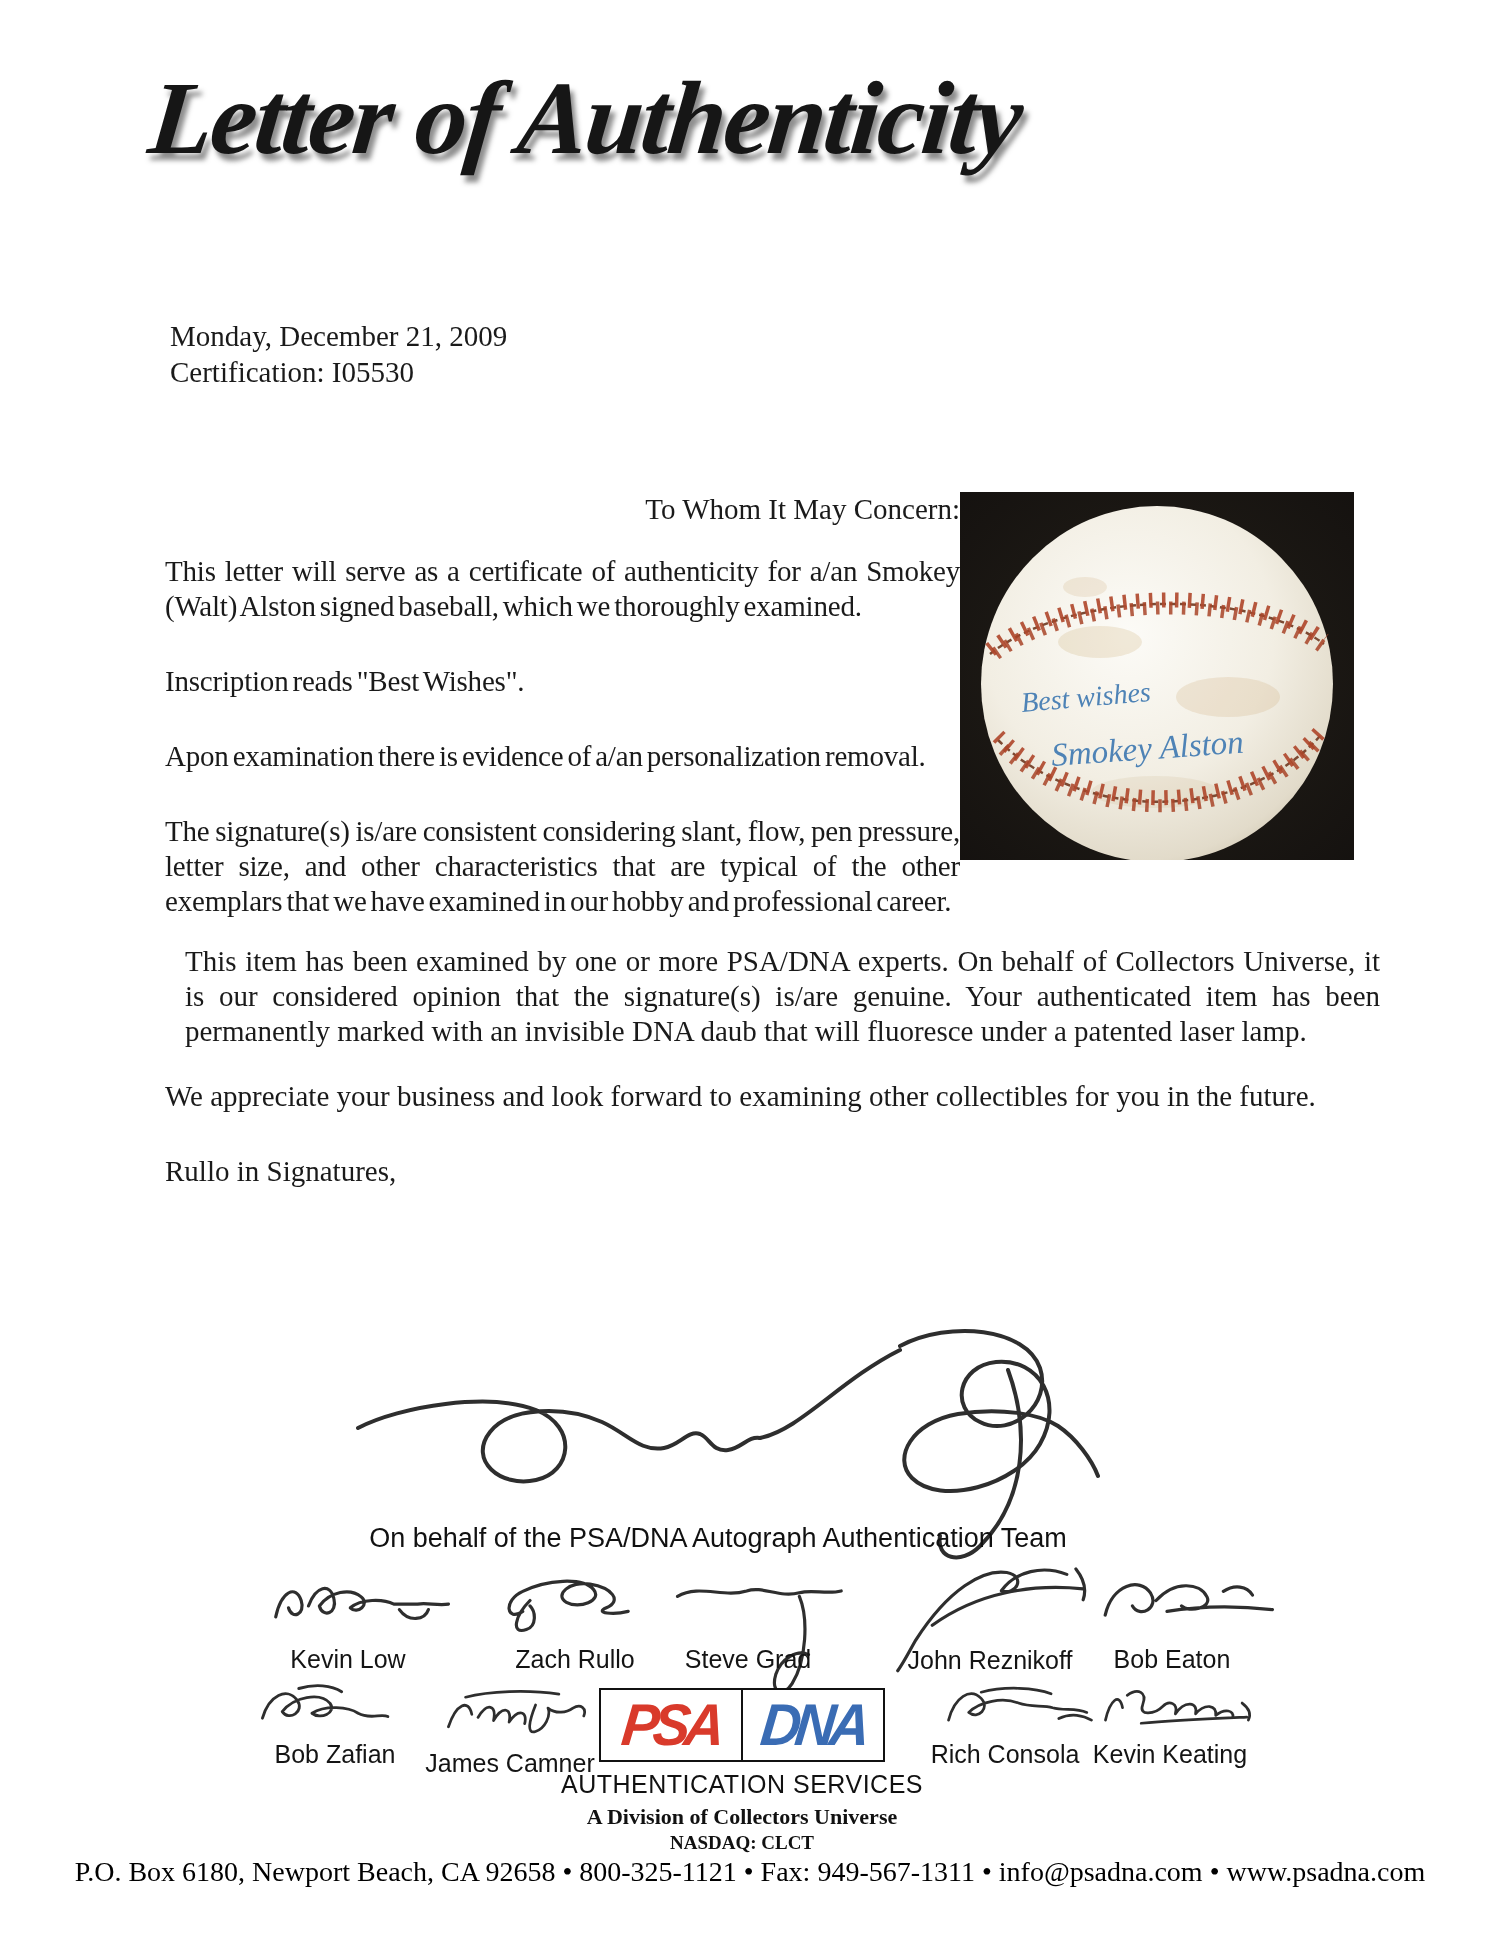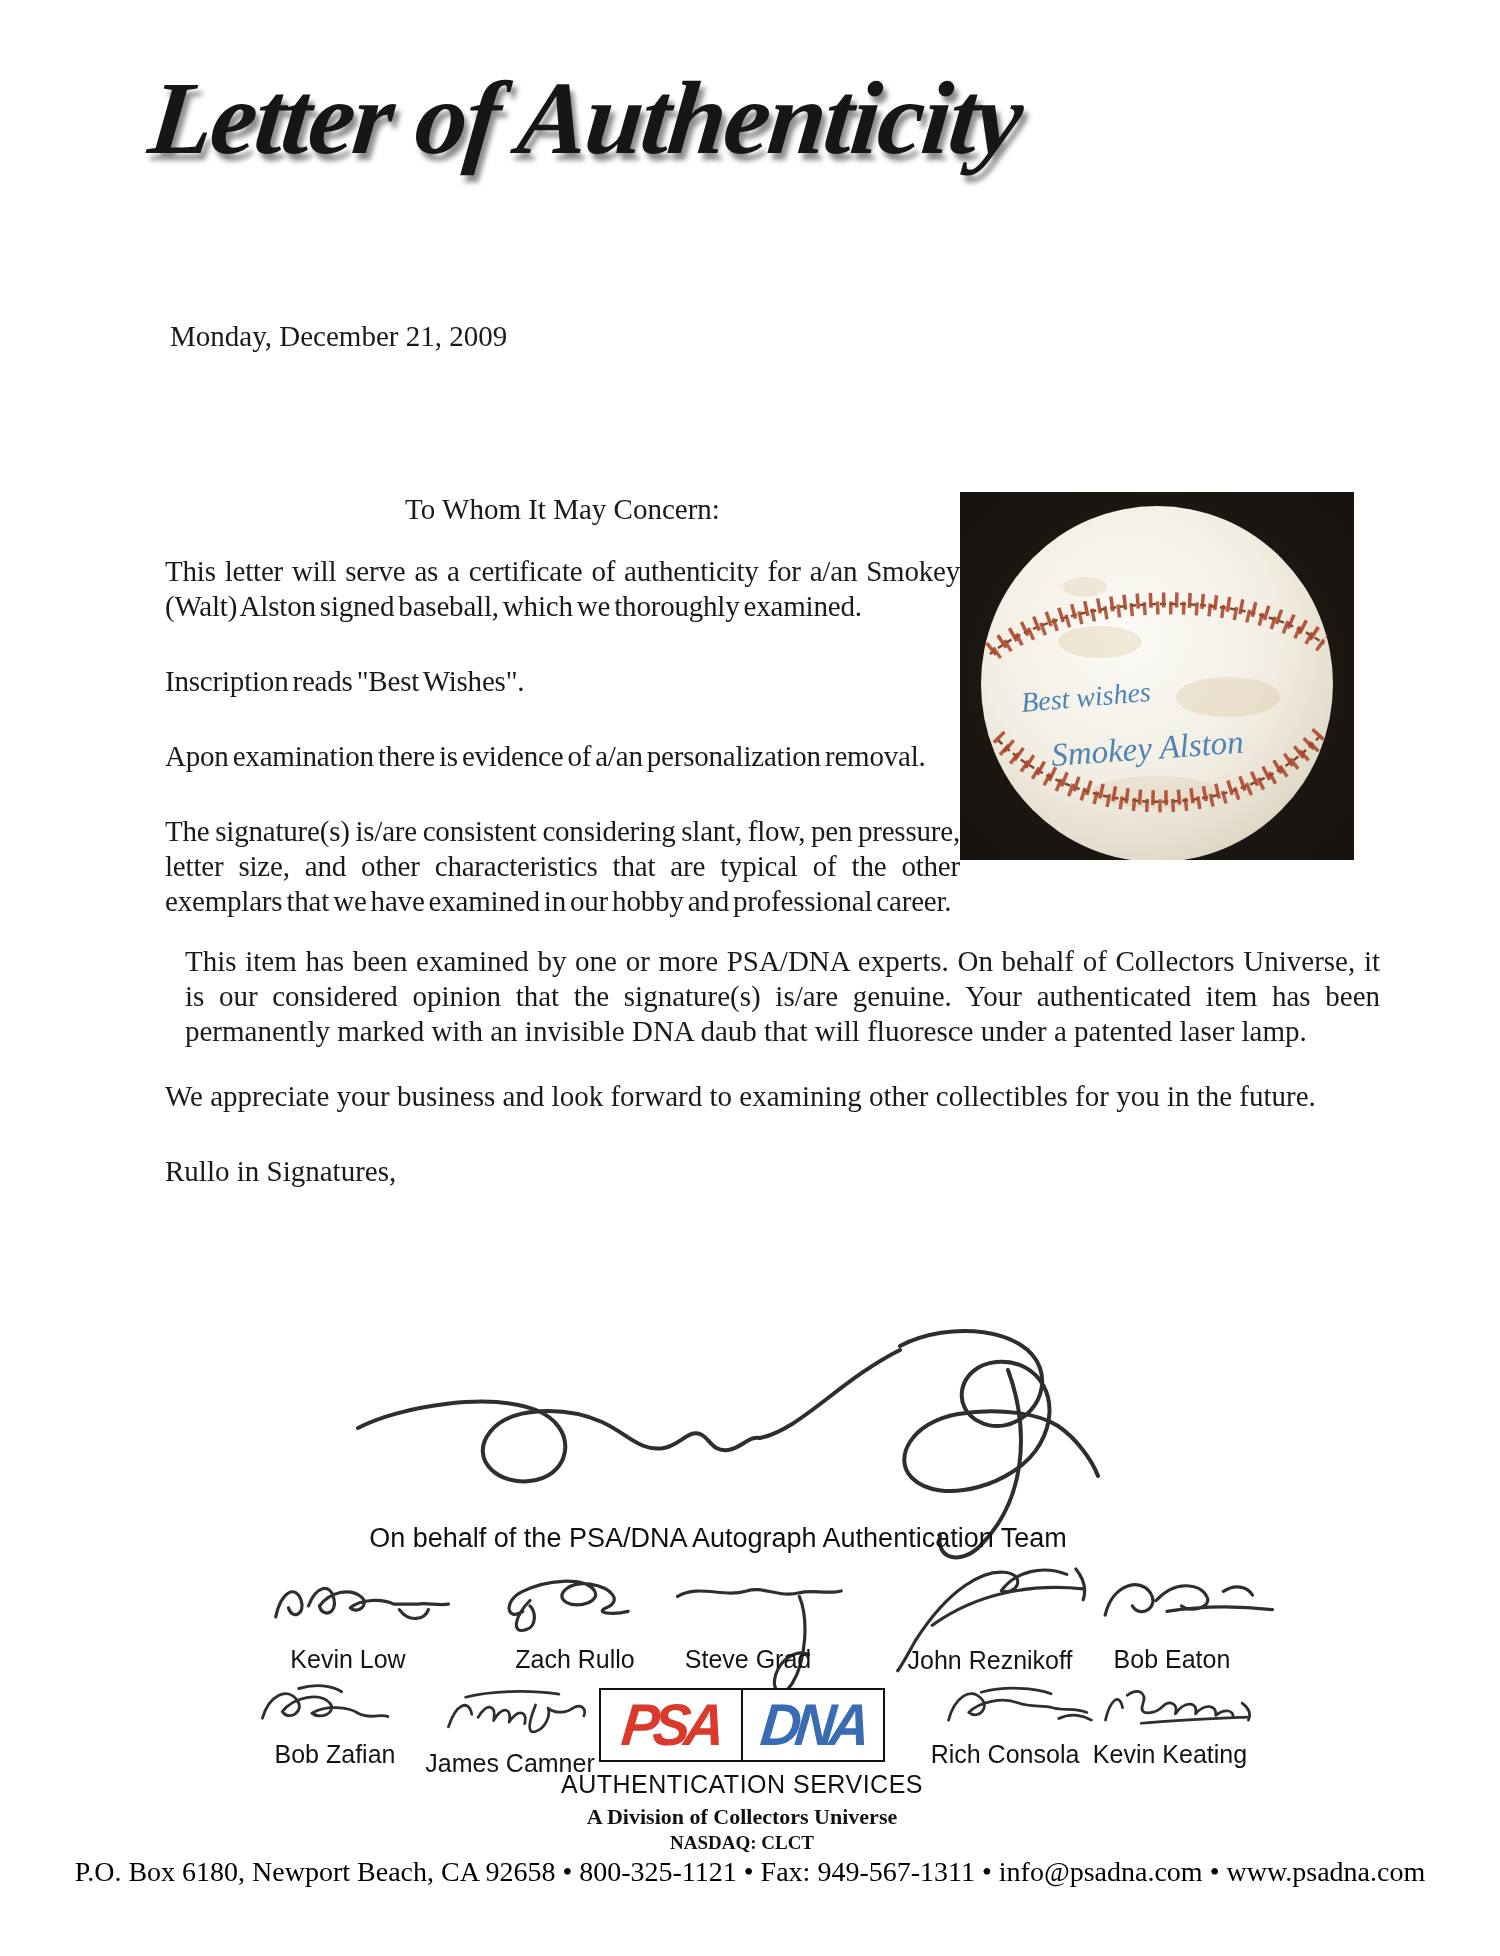--- a/index.html
+++ b/index.html
@@ -16,21 +16,21 @@
   }
   .dateblock { position:absolute; top:318px; left:170px; font-size:29px; line-height:36px; }
   .letter-body {
     position:absolute; top:492px; left:165px; width:1215px;
     font-size:29px; line-height:35px; text-align:justify;
   }
   .letter-body p { margin:0 0 40px 0; }
   p.beside { word-spacing:-3px; letter-spacing:-0.2px; }
   p.para-signature { margin-bottom:25px; }
   p.para-experts { margin-bottom:30px;margin-left:20px; }
-  p.salutation { margin-bottom:27px; text-align:center; }
+  p.salutation { margin-bottom:27px; text-align:right; }
   p.closing { margin-bottom:0; text-align:left; }
   .photo-float { float:right; width:420px; height:412px; }
   .photo-frame { width:394px; height:368px; display:block; }
   .bigsig { position:absolute; top:1310px; left:340px; pointer-events:none; }
   .caption {
     position:absolute; top:1523px; left:0; width:1436px; text-align:center;
     font-family:"Liberation Sans", sans-serif; font-size:27px; color:#111;
   }
   .sigcell { position:absolute; text-align:center; }
   .sigcell svg { display:block; margin:0 auto; overflow:visible; }
@@ -63,20 +63,21 @@
 </style>
 </head>
 <body>
 
 <div class="page">
 
   <h1 class="title">Letter of Authenticity</h1>
 
   <div class="dateblock">
     <div>Monday, December 21, 2009</div>
+    <div>Certification: I05530</div>
   </div>
 
   <div class="letter-body">
 
     <div class="photo-float">
       <svg class="photo-frame" viewBox="0 0 394 368" xmlns="http://www.w3.org/2000/svg">
         <defs>
           <radialGradient id="ballGrad" cx="42%" cy="36%" r="75%">
             <stop offset="0%" stop-color="#fcfbf7"></stop>
             <stop offset="55%" stop-color="#f2eee3"></stop>

